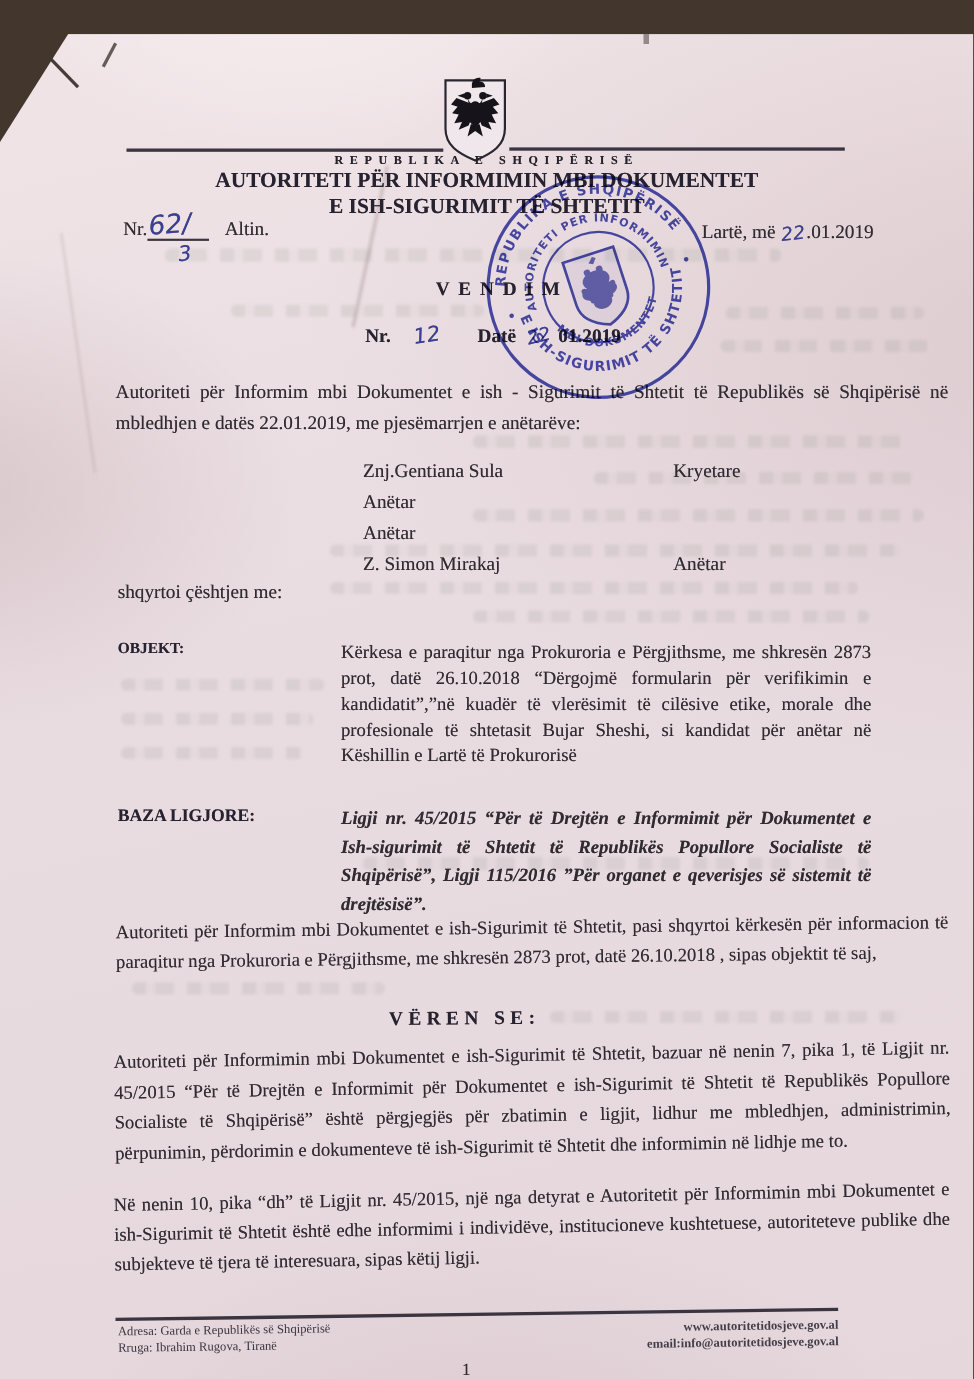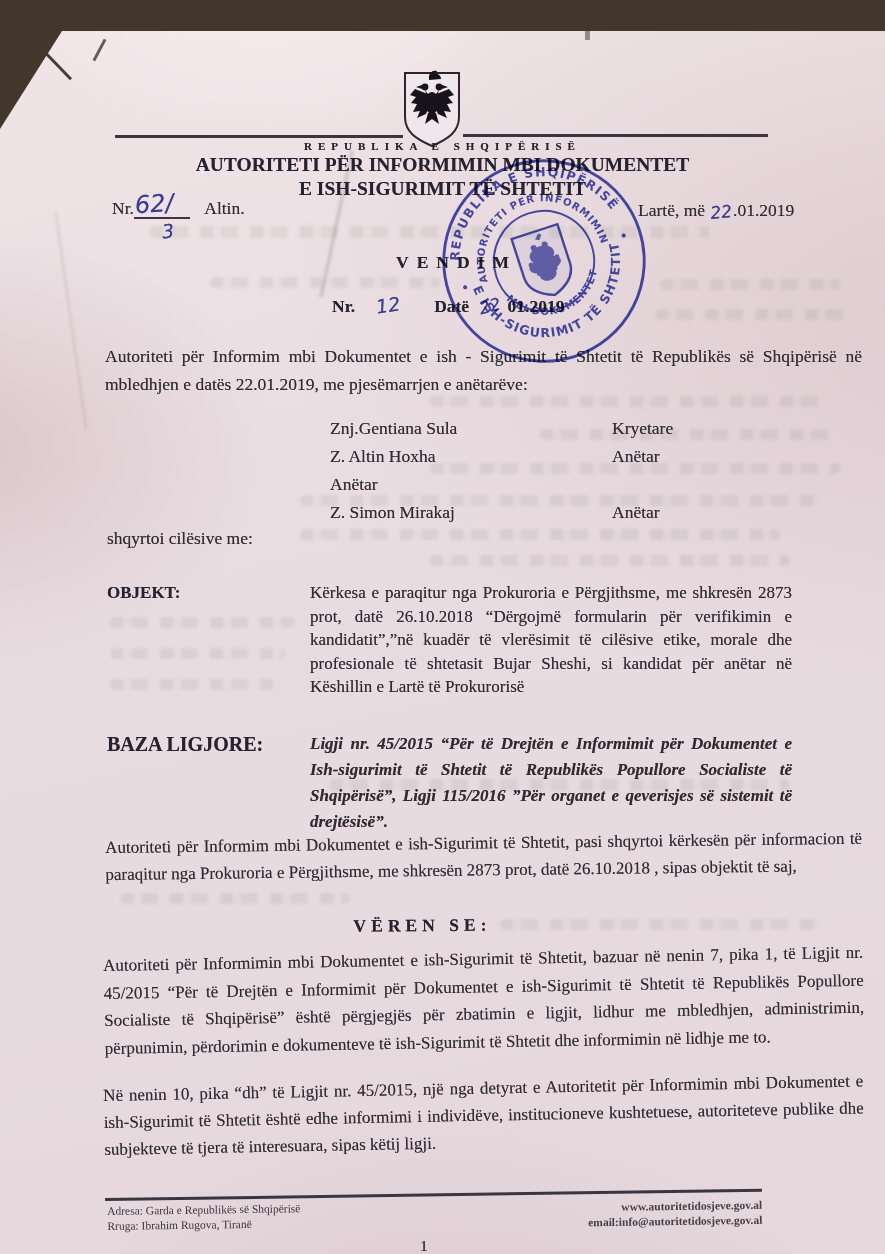--- a/index.html
+++ b/index.html
@@ -124,38 +124,37 @@
     </div>
 
     <div class="para print" style="left:105px;top:311px;width:757px;font-size:17.5px;line-height:28px;">Autoriteti për Informim mbi Dokumentet e ish - Sigurimit të Shtetit të Republikës së Shqipërisë në mbledhjen e datës 22.01.2019, me pjesëmarrjen e anëtarëve:</div>
 
     <div class="members print">
       <div class="member-row">
         <span class="member-name">Znj.Gentiana Sula</span>
         <span>Kryetare</span>
       </div>
       <div class="member-row">
-        <span class="member-name">Z. Altin Hoxha</span>
         <span>Anëtar</span>
       </div>
       <div class="member-row">
         <span>Anëtar</span>
       </div>
       <div class="member-row">
         <span class="member-name">Z. Simon Mirakaj</span>
         <span>Anëtar</span>
       </div>
     </div>
 
-    <div class="print" style="position:absolute;left:107px;top:497px;font-size:17.5px;">shqyrtoi cilësive me:</div>
-
-    <div class="print bold" style="position:absolute;left:107px;top:552px;font-size:17px;">OBJEKT:</div>
+    <div class="print" style="position:absolute;left:107px;top:497px;font-size:17.5px;">shqyrtoi çështjen me:</div>
+
+    <div class="print bold" style="position:absolute;left:107px;top:552px;font-size:14px;">OBJEKT:</div>
     <div class="para print" style="left:310px;top:550px;width:482px;font-size:17px;line-height:23.5px;">Kërkesa e paraqitur nga Prokuroria e Përgjithsme, me shkresën 2873 prot,  datë 26.10.2018 “Dërgojmë formularin për verifikimin e kandidatit”,”në kuadër të vlerësimit të cilësive etike, morale dhe profesionale të shtetasit Bujar Sheshi, si kandidat për anëtar në Këshillin e Lartë të Prokurorisë</div>
 
-    <div class="print bold" style="position:absolute;left:107px;top:702px;font-size:20px;">BAZA LIGJORE:</div>
+    <div class="print bold" style="position:absolute;left:107px;top:702px;font-size:16px;">BAZA LIGJORE:</div>
     <div class="para print" style="left:310px;top:700px;width:482px;font-size:17px;line-height:26px;font-style:italic;font-weight:bold;">Ligji nr. 45/2015 “Për të Drejtën e Informimit për Dokumentet e Ish-sigurimit të Shtetit të Republikës Popullore Socialiste të Shqipërisë”, Ligji 115/2016 ”Për organet e qeverisjes së sistemit të drejtësisë”.</div>
 
     <div class="para print" style="left:105px;top:803px;width:757px;font-size:17px;line-height:27px;transform:rotate(-0.7deg);transform-origin:left top;">Autoriteti për Informim mbi Dokumentet e ish-Sigurimit të Shtetit, pasi shqyrtoi kërkesën për informacion të paraqitur nga Prokuroria e Përgjithsme, me shkresën 2873 prot,  datë 26.10.2018 , sipas objektit të saj,</div>
 
     <div class="center-col print bold" style="top:884px;font-size:17.5px;letter-spacing:5px;transform:rotate(-0.5deg) translateX(-20px);">VËREN SE:</div>
 
     <div class="para print" style="left:103px;top:921px;width:760px;font-size:17px;line-height:27.5px;transform:rotate(-1deg);transform-origin:left top;">Autoriteti për Informimin mbi Dokumentet e ish-Sigurimit të Shtetit, bazuar në nenin 7, pika 1, të Ligjit nr. 45/2015 “Për të Drejtën e Informimit për Dokumentet e ish-Sigurimit të Shtetit të Republikës Popullore Socialiste të Shqipërisë” është përgjegjës për zbatimin e ligjit, lidhur me mbledhjen, administrimin, përpunimin, përdorimin e dokumenteve të ish-Sigurimit të Shtetit dhe informimin në lidhje me to.</div>
 
     <div class="para print" style="left:103px;top:1051px;width:760px;font-size:17px;line-height:27px;transform:rotate(-1.1deg);transform-origin:left top;">Në nenin 10, pika “dh” të Ligjit nr. 45/2015, një nga detyrat e Autoritetit për Informimin mbi Dokumentet e ish-Sigurimit të Shtetit është edhe informimi i individëve, institucioneve kushtetuese, autoriteteve publike dhe subjekteve të tjera të interesuara, sipas këtij ligji.</div>
 

